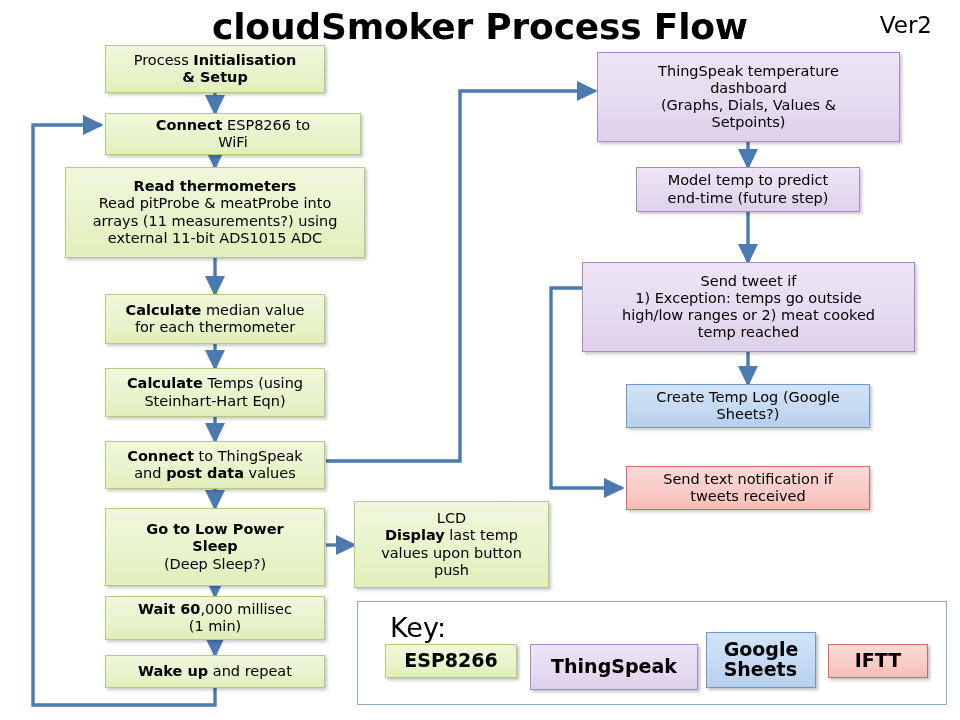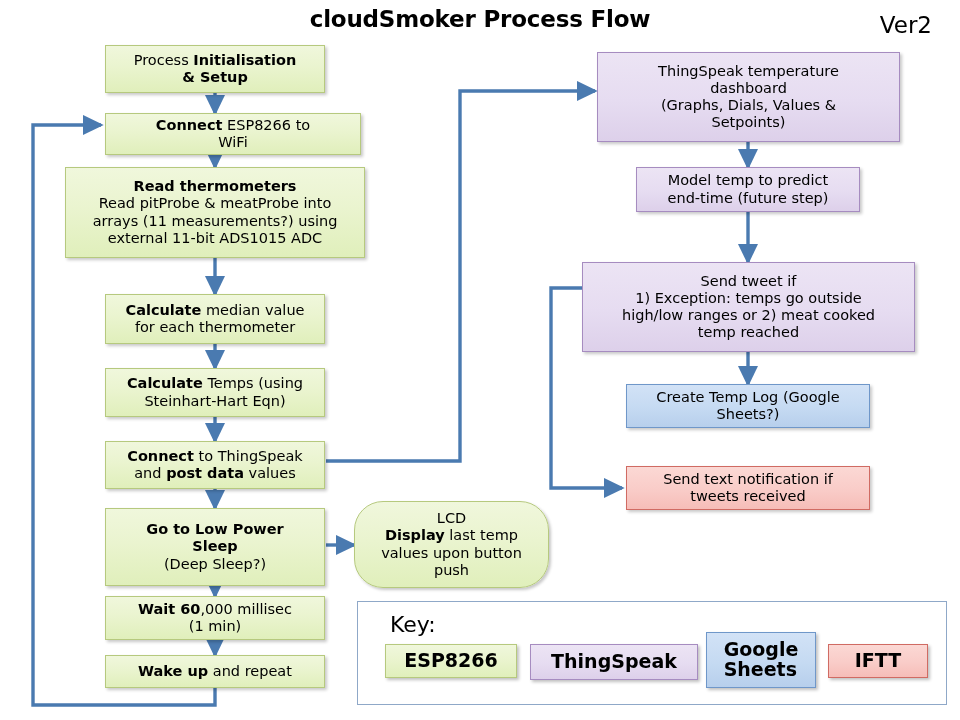--- a/index.html
+++ b/index.html
@@ -6,21 +6,21 @@
   body{
     width:960px;height:720px;background:#ffffff;
     font-family:"DejaVu Sans", sans-serif;
     overflow:hidden;position:relative;
   }
   #canvas{position:absolute;left:0;top:0;width:960px;height:720px;}
 
   .title{
     position:absolute;left:0;top:6px;width:960px;text-align:center;
     font-family:"DejaVu Sans", sans-serif;
-    font-size:23px;font-weight:bold;color:#000;letter-spacing:-0.2px;
+    font-size:36px;font-weight:bold;color:#000;letter-spacing:-0.2px;
   }
   .version{
     position:absolute;right:28px;top:12px;
     font-family:"DejaVu Sans", sans-serif;
     font-size:23px;color:#000;
   }
 
   
   .node{
     position:absolute;box-sizing:border-box;
@@ -52,21 +52,21 @@
   }
 
   
   .keypanel{
     position:absolute;box-sizing:border-box;
     background:#ffffff;border:1.5px solid #8fa8c8;
   }
   .key-label{
     position:absolute;left:32px;top:10px;
     font-family:"DejaVu Sans", sans-serif;
-    font-size:22px;color:#000;
+    font-size:27px;color:#000;
   }
   .key-chip{
     position:absolute;box-sizing:border-box;
     display:flex;align-items:center;justify-content:center;
     text-align:left;line-height:1.05;
     font-family:"DejaVu Sans", sans-serif;
     font-size:19px;font-weight:bold;color:#000;
     box-shadow:2px 2px 3px rgba(0,0,0,0.25);
   }
 
@@ -150,21 +150,21 @@
   </div>
 
   <div class="node green" style="left:105px;top:596px;width:220px;height:44px;">
     <span class="txt"><b>Wait 60</b><span>,000 millisec</span><br><span>(1 min)</span></span>
   </div>
 
   <div class="node green" style="left:105px;top:655px;width:220px;height:33px;">
     <span class="txt"><b>Wake up</b><span> and repeat</span></span>
   </div>
 
-  <div class="node green" style="left:354px;top:501px;width:195px;height:87px;border-radius:29px;">
+  <div class="node green" style="left:354px;top:501px;width:195px;height:87px;">
     <span class="txt"><span>LCD</span><br><b>Display</b><span> last temp</span><br><span>values upon button</span><br><span>push</span></span>
   </div>
 
   <div class="node purple" style="left:597px;top:52px;width:303px;height:90px;">
     <span class="txt"><span>ThingSpeak temperature</span><br><span>dashboard</span><br><span>(Graphs, Dials, Values &amp;</span><br><span>Setpoints)</span></span>
   </div>
 
   <div class="node purple" style="left:636px;top:167px;width:224px;height:45px;">
     <span class="txt"><span>Model temp to predict</span><br><span>end-time (future step)</span></span>
   </div>
@@ -181,21 +181,21 @@
     <span class="txt"><span>Send text notification if</span><br><span>tweets received</span></span>
   </div>
 
   <div class="keypanel" style="left:357px;top:601px;width:590px;height:104px;">
     <div class="key-label">Key:</div>
 
     <div class="key-chip green" style="left:27px;top:42px;width:132px;height:34px;">
       <span>ESP8266</span>
     </div>
 
-    <div class="key-chip purple" style="left:172px;top:42px;width:168px;height:36px;">
+    <div class="key-chip purple" style="left:172px;top:42px;width:168px;height:46px;">
       <span>ThingSpeak</span>
     </div>
 
     <div class="key-chip blue" style="left:348px;top:30px;width:110px;height:56px;white-space:pre-line;">
       <span>Google
 Sheets</span>
     </div>
 
     <div class="key-chip red" style="left:470px;top:42px;width:100px;height:34px;">
       <span>IFTT</span>

